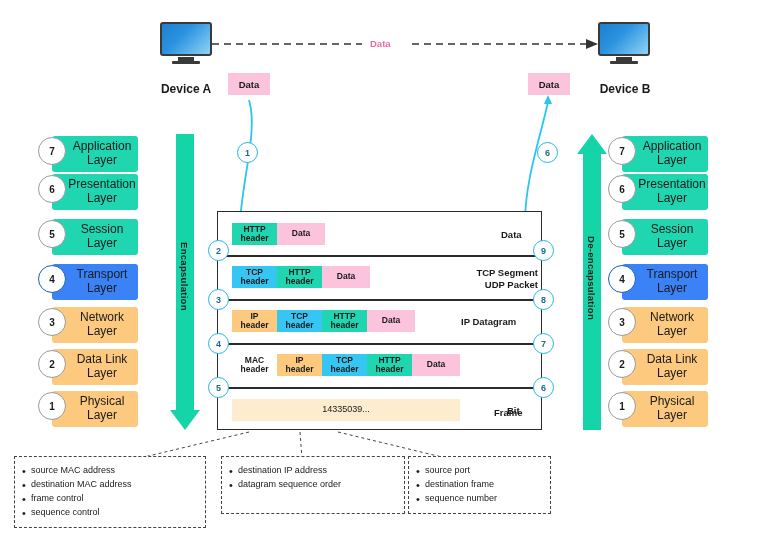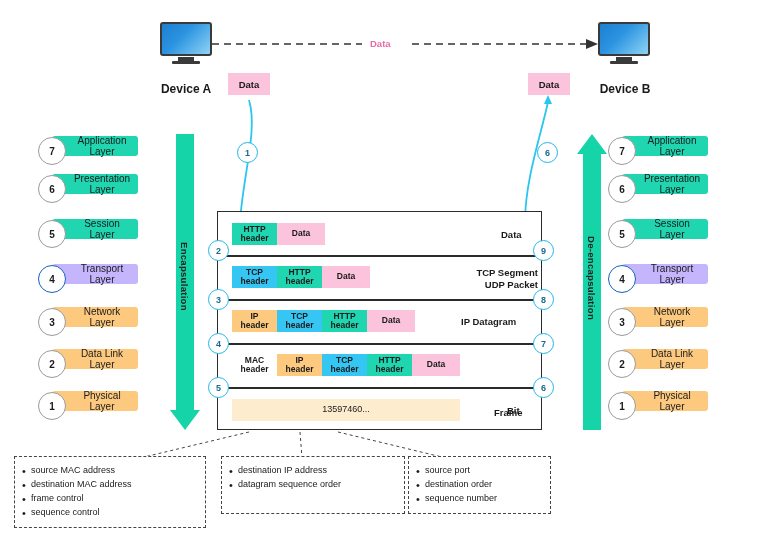--- a/index.html
+++ b/index.html
@@ -9,29 +9,29 @@
   
   .monitor{width:52px;height:40px;}
   .mon-screen{width:52px;height:34px;border:2px solid #3a3a3a;border-radius:3px;
       background:linear-gradient(135deg,#1f7fd0 0%,#2a93e0 40%,#8fd3f4 100%);
       box-sizing:border-box;}
   .mon-stand{width:16px;height:4px;background:#3a3a3a;margin:1px auto 0;}
   .mon-base{width:28px;height:3px;background:#3a3a3a;margin:0 auto;border-radius:1px;}
   .dev-label{font-size:12px;font-weight:bold;text-align:center;}
   
   .layer-row{position:absolute;display:flex;align-items:center;}
-  .layer-bar{height:20px;width:86px;display:flex;align-items:center;
-      justify-content:center;text-align:center;font-size:10px;line-height:1.15;
+  .layer-bar{height:36px;width:86px;display:flex;align-items:center;
+      justify-content:center;text-align:center;font-size:12px;line-height:1.15;
       border-radius:3px;color:#1a1a1a;padding-left:14px;box-sizing:border-box;}
   .layer-num{width:26px;height:26px;border-radius:50%;background:#fff;
       border:1.5px solid #9a9a9a;display:flex;align-items:center;justify-content:center;
       font-size:10px;font-weight:bold;position:absolute;z-index:3;}
   .layer-num.hl{border-color:#1560bd;}
   .c-teal{background:#1fd6b0;}
-  .c-cyan{background:#c4b5fd;}
+  .c-cyan{background:#3b82f6;}
   .c-orange{background:#fcc97f;}
   
   .arrow-body{position:absolute;background:#14d4a8;width:18px;}
   .arrow-head{position:absolute;width:0;height:0;border-left:15px solid transparent;
       border-right:15px solid transparent;}
   .arrow-txt{position:absolute;font-size:9.5px;font-weight:bold;color:#222;
       writing-mode:vertical-rl;letter-spacing:.3px;}
   
   .stackbox{position:absolute;left:217px;top:211px;width:325px;height:219px;
       border:1.5px solid #2b2b2b;background:#fff;box-sizing:border-box;}
@@ -228,21 +228,21 @@
 header</div>
     <div class="hdr h-blue" style="left: 104px; top: 142px; width: 45px; white-space: pre-line;">TCP
 header</div>
     <div class="hdr h-green" style="left: 149px; top: 142px; width: 45px; white-space: pre-line;">HTTP
 header</div>
     <div class="hdr h-pink" style="left:194px;top:142px;width:48px;">Data</div>
     <div class="rowlab" style="left:276px;top:148px;margin-top:47px;">Frame</div>
   </div>
 
   <div>
-    <div class="hdr h-cream" style="left:14px;top:187px;width:228px;font-weight:normal;font-size:9px;">13597460...</div>
+    <div class="hdr h-cream" style="left:14px;top:187px;width:228px;font-weight:normal;font-size:9px;">14335039...</div>
     <div class="rowlab" style="left:289px;top:193px;">Bit</div>
   </div>
 </div>
 
 <div class="step" style="left:237px;top:142px;">1</div>
 <div class="step" style="left:208px;top:240px;">2</div>
 <div class="step" style="left:208px;top:289px;">3</div>
 <div class="step" style="left:208px;top:333px;">4</div>
 <div class="step" style="left:208px;top:377px;">5</div>
 <div class="step" style="left:533px;top:377px;">6</div>
@@ -261,16 +261,16 @@
 </div>
 <div class="note" style="left:221px;top:456px;width:184px;height:58px;">
   <ul>
     <li>destination IP address</li>
     <li>datagram sequence order</li>
   </ul>
 </div>
 <div class="note" style="left:408px;top:456px;width:143px;height:58px;">
   <ul>
     <li>source port</li>
-    <li>destination order</li>
+    <li>destination frame</li>
     <li>sequence number</li>
   </ul>
 </div>
 
 </body></html>

